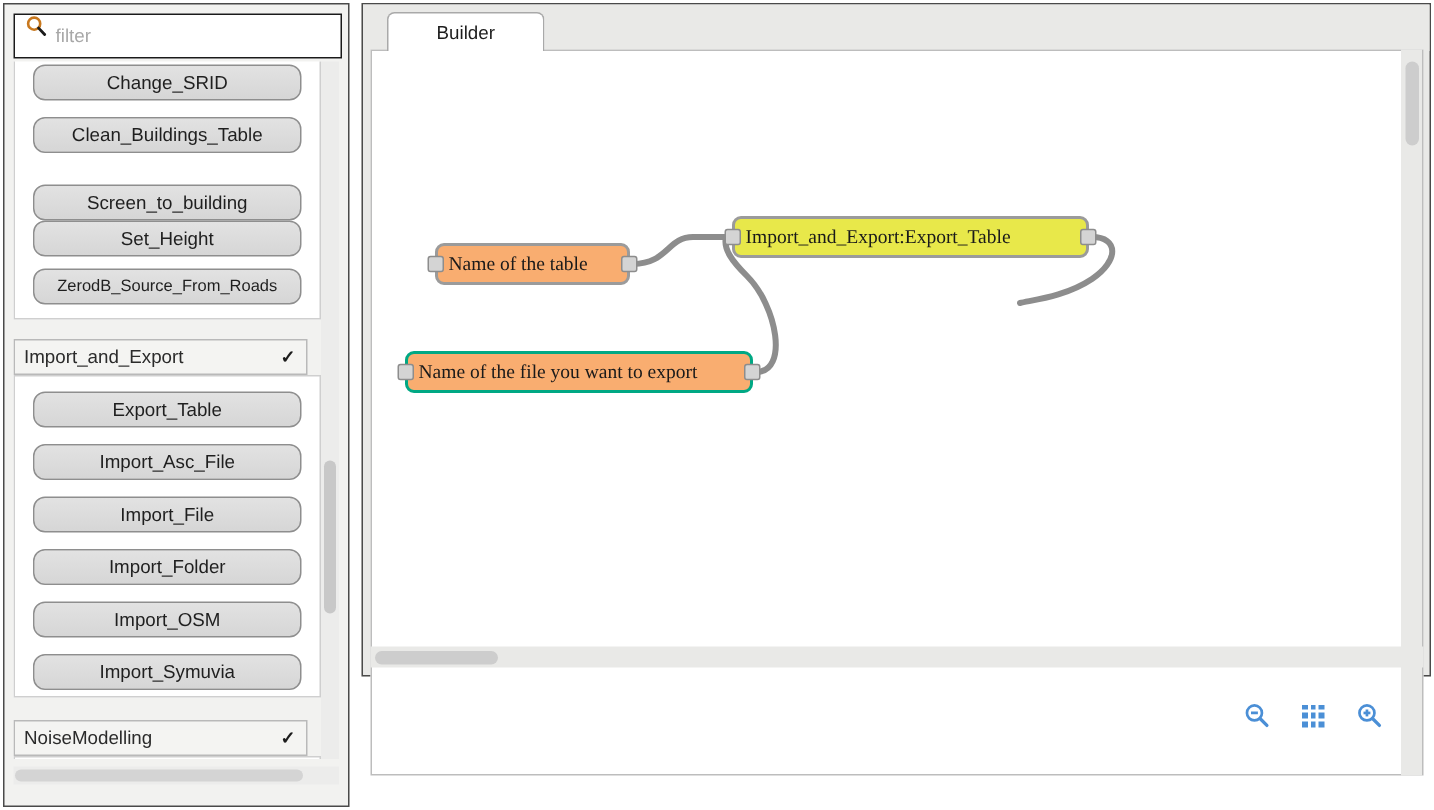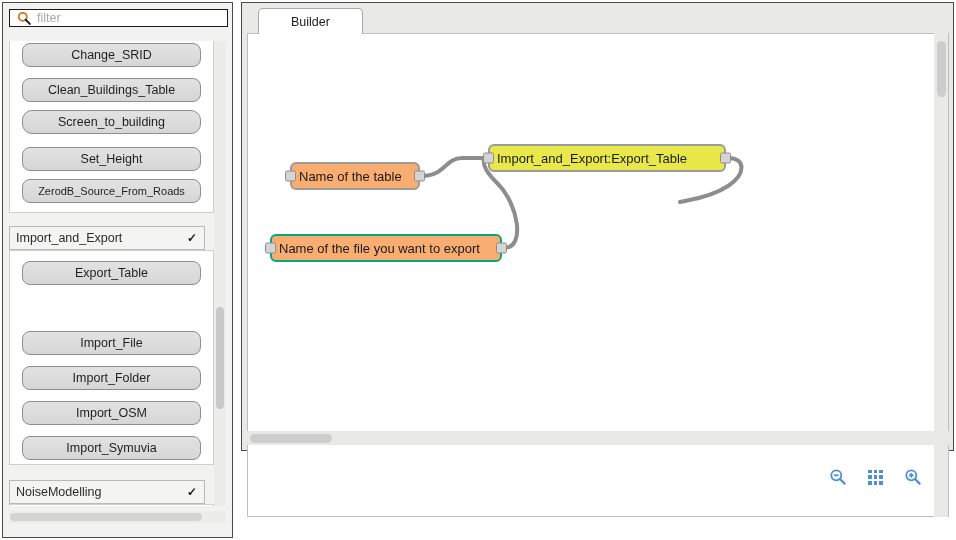--- a/index.html
+++ b/index.html
@@ -20,25 +20,24 @@
   #left-panel {
     position: absolute;
     left: 2px; top: 2px;
     width: 231px; height: 536px;
     background: #f2f2f0;
     border: 1px solid #4a4a4a;
   }
   #filter-row {
     position: absolute;
     left: 6px; top: 6px;
-    width: 219px; height: 18px;
+    width: 219px; height: 30px;
     background: #ffffff;
     border: 1px solid #1a1a1a;
     display: flex;
-    align-items: center;
     padding-left: 7px;
   }
   #search-icon { width: 14px; height: 14px; flex: 0 0 auto; margin-right: 6px; }
   #filter-input {
     border: none; outline: none;
     font-family: "Liberation Sans", sans-serif;
     font-size: 12.5px;
     color: #222;
     background: transparent;
     width: 180px;
@@ -170,21 +169,21 @@
     position: absolute;
     height: 28px;
     border-radius: 6px;
     display: flex;
     align-items: center;
     padding-left: 7px;
     font-size: 13px;
     color: #1a1a1a;
     white-space: nowrap;
     cursor: pointer;
-    font-family: Liberation Sans, sans-serif;
+    font-family: Liberation Serif, serif;
   }
   .node.orange { background: #f9ad70; border: 2px solid #9b9b9b; }
   .node.orange.sel { border: 2px solid #00a884; }
   .node.yellow { background: #e8e84a; border: 2px solid #9b9b9b; }
   .node.green { background: #1fff1f; border: 2px dashed #9b9b9b; }
   .port {
     position: absolute;
     width: 11px; height: 11px;
     background: #d4d4d4;
     border: 1.5px solid #8d8d8d;
@@ -255,30 +254,31 @@
       </svg>
       <input id="filter-input" type="text" placeholder="filter" style="">
     </div>
 
     <div id="accordion-scroll">
 
       <div class="group-panel" style="top:-6px; height:178px;">
       </div>
       <div class="proc-btn" style="top:2px;">Change_SRID</div>
       <div class="proc-btn" style="top:37px;">Clean_Buildings_Table</div>
-      <div class="proc-btn" style="top:69px;border-radius:10px;">Screen_to_building</div>
+      <div class="proc-btn" style="top:82px;">Screen_to_building</div>
       <div class="proc-btn" style="top:106px;">Set_Height</div>
       <div class="proc-btn" style="top:138px; font-size:11px;">ZerodB_Source_From_Roads</div>
 
       <div class="group-header" style="top:185px;">
         <span>Import_and_Export</span>
         <span class="chev">✓</span>
       </div>
       <div class="group-panel" style="top:209px; height:215px;"></div>
       <div class="proc-btn" style="top:220px;">Export_Table</div>
+      <div class="proc-btn" style="top:255px;">Import_Asc_File</div>
       <div class="proc-btn" style="top:290px;">Import_File</div>
       <div class="proc-btn" style="top:325px;">Import_Folder</div>
       <div class="proc-btn" style="top:360px;">Import_OSM</div>
       <div class="proc-btn" style="top:395px;">Import_Symuvia</div>
 
       <div class="group-header" style="top:439px;">
         <span>NoiseModelling</span>
         <span class="chev">✓</span>
       </div>
       <div class="group-panel" style="top:463px; height:22px;"></div>

